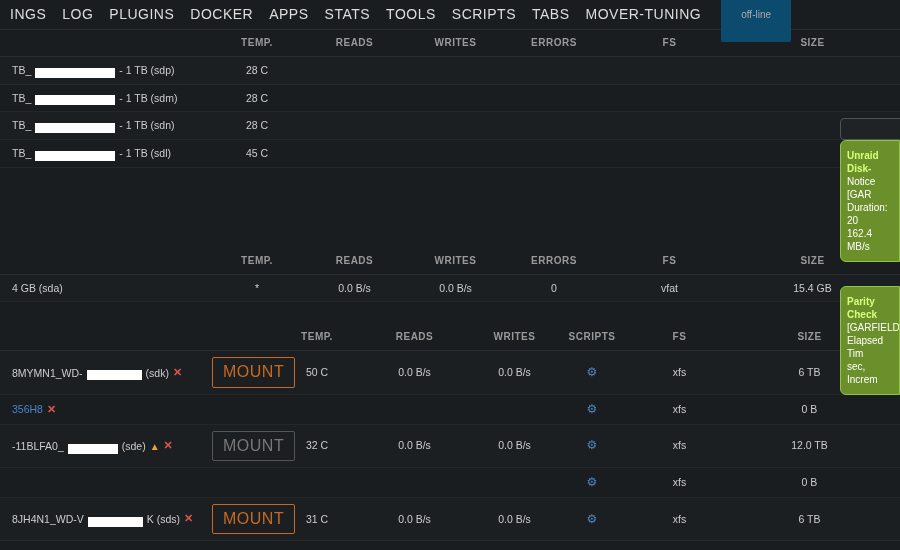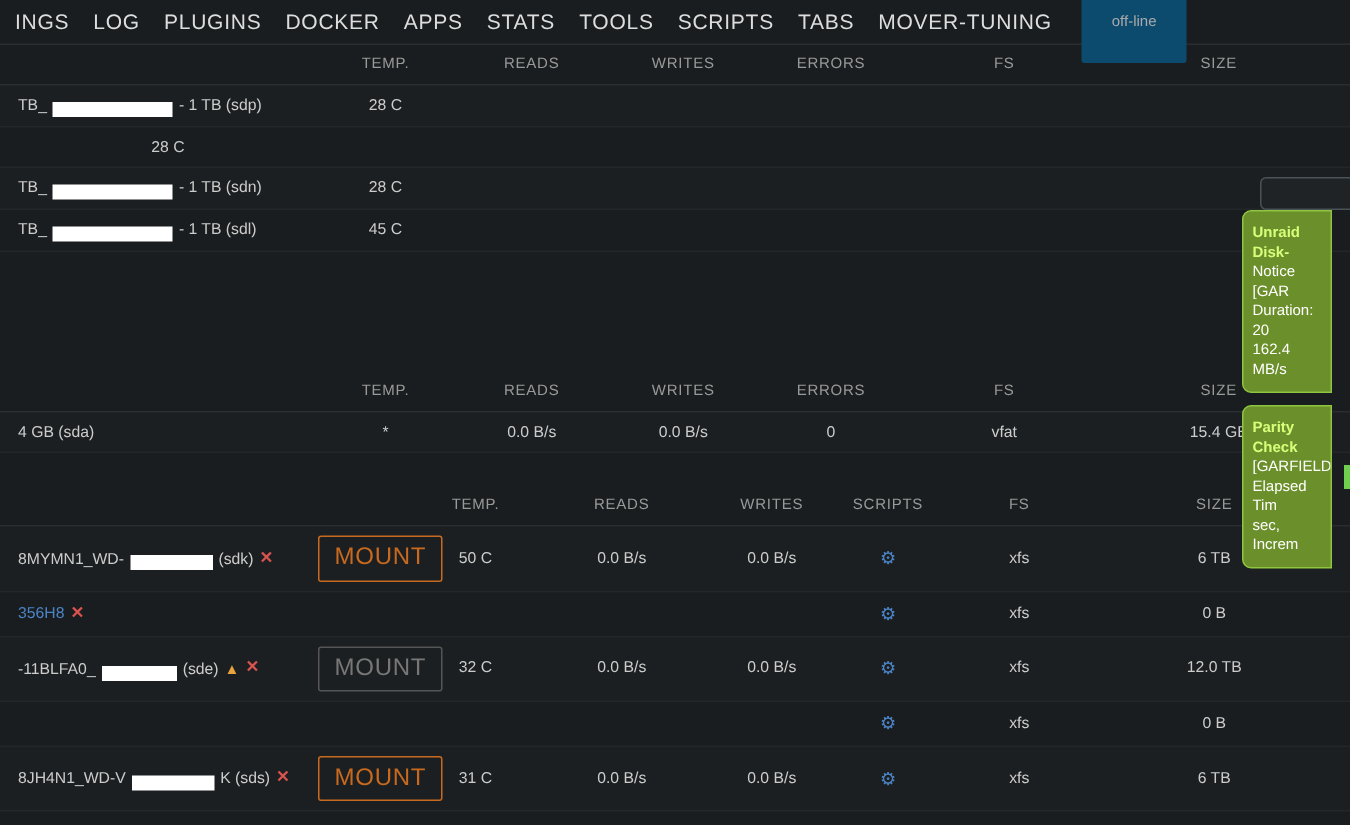--- a/index.html
+++ b/index.html
@@ -1,40 +1,40 @@
 <!DOCTYPE html>
 <html><head>
 <meta charset="utf-8">
 <style>
 *{margin:0;padding:0;box-sizing:border-box}
 body{width:900px;height:550px;background:#1a1d1f;color:#ccc;font:11px/1.4 "Segoe UI",Arial,sans-serif;overflow:hidden;position:relative}
 .nav{display:flex;align-items:center;padding:0 10px;height:30px;border-bottom:1px solid #2a2e31}
 .nav a{color:#ddd;margin-right:16px;font-size:14px;letter-spacing:.5px;cursor:pointer}
 .statusbadge{margin-left:4px;padding:20px 20px;background:#0c4a6e;color:#aaa;font-size:10px;border-radius:2px}
-.colhead{display:grid;padding:6px 12px;border-bottom:1px solid #2a2e31;color:#999;font-size:10px;font-weight:normal;letter-spacing:.5px}
+.colhead{display:grid;padding:6px 12px;border-bottom:1px solid #2a2e31;color:#999;font-size:10px;font-weight:bold;letter-spacing:.5px}
 .g7{grid-template-columns:200px 90px 105px 97px 100px 131px 155px}
 .g7b{grid-template-columns:200px 90px 105px 97px 100px 131px 155px}
 .g8{grid-template-columns:200px 60px 90px 105px 95px 60px 115px 145px}
 .row{display:grid;padding:6px 12px;border-bottom:1px solid #23272a;align-items:center}
 .row:nth-child(odd){background:rgba(255,255,255,0.01)}
 .rowspacer{height:40px}
 .cell{font-size:10.5px}
 .c{text-align:center}
 .r{text-align:center}
 .name{display:flex;align-items:flex-end;gap:4px}
 .redact{display:inline-block;height:10px;background:#fff;vertical-align:middle}
 .mount{display:inline-block;padding:3px 10px;border:1px solid;border-radius:2px;font-size:16px;letter-spacing:.5px;cursor:pointer}
 .mount.active{border-color:#c76a1f;color:#c76a1f}
 .mount.muted{border-color:#555;color:#777}
 .xicon{color:#d9534f;cursor:pointer;font-weight:bold;font-size:11px}
 .warn{color:#e8a33d;cursor:pointer;font-size:10px}
 .share{color:#4b84c6;cursor:pointer;font-size:12px}
 .bluelink{color:#4b84c6;cursor:pointer}
 .diskslink{text-align:right;padding:4px 20px;color:#4b84c6;font-size:10px;font-weight:bold;letter-spacing:.5px;cursor:pointer}
-.notices{position:absolute;top:140px;right:12px;width:60px;display:flex;flex-direction:column;gap:8px}
+.notices{position:absolute;top:140px;right:0;width:60px;display:flex;flex-direction:column;gap:24px}
 .notice{background:#6b8f2a;border:1px solid #8fc63f;border-radius:6px 0 0 6px;padding:8px 6px;color:#fff;font-size:10px;line-height:1.3;overflow:hidden}
 .notice b{color:#d8ff7a;font-weight:bold}
 .inputbox{position:absolute;top:118px;right:-20px;width:80px;height:22px;background:#1f2326;border:1px solid #4a5357;border-radius:4px}
 .greenbar{position:absolute;top:310px;right:0;width:4px;height:16px;background:#6fcf4f}
 </style>
 </head>
 <body>
 
 <div class="nav">
   <a>INGS</a>
@@ -63,20 +63,21 @@
     <div class="row g7">
       <div class="cell name">TB_<span class="redact" style="width:80px"></span> - 1 TB (sdp)</div>
       <div class="cell c">28 C</div>
       <div></div>
       <div></div>
       <div></div>
       <div></div>
       <div></div>
     </div>
     <div class="row g7">
+      <div class="cell name">TB_<span class="redact" style="width:80px"></span> - 1 TB (sdm)</div>
       <div class="cell c">28 C</div>
       <div></div>
       <div></div>
       <div></div>
       <div></div>
       <div></div>
     </div>
     <div class="row g7">
       <div class="cell name">TB_<span class="redact" style="width:80px"></span> - 1 TB (sdn)</div>
       <div class="cell c">28 C</div>

